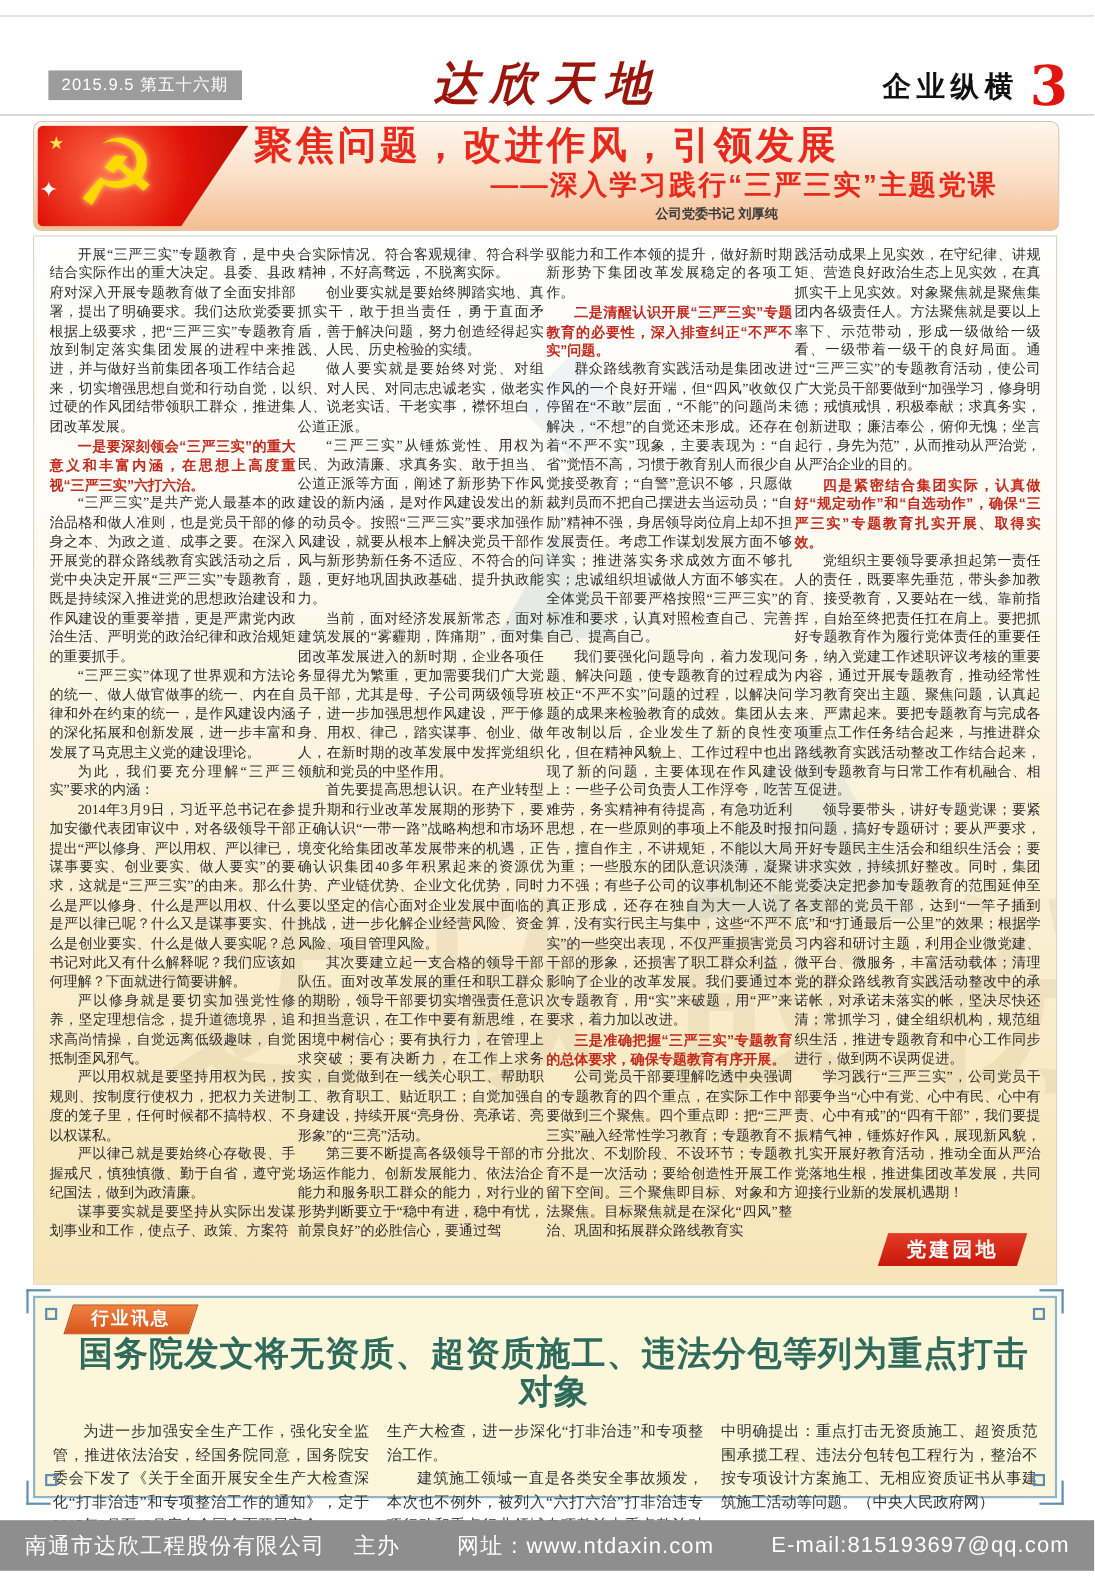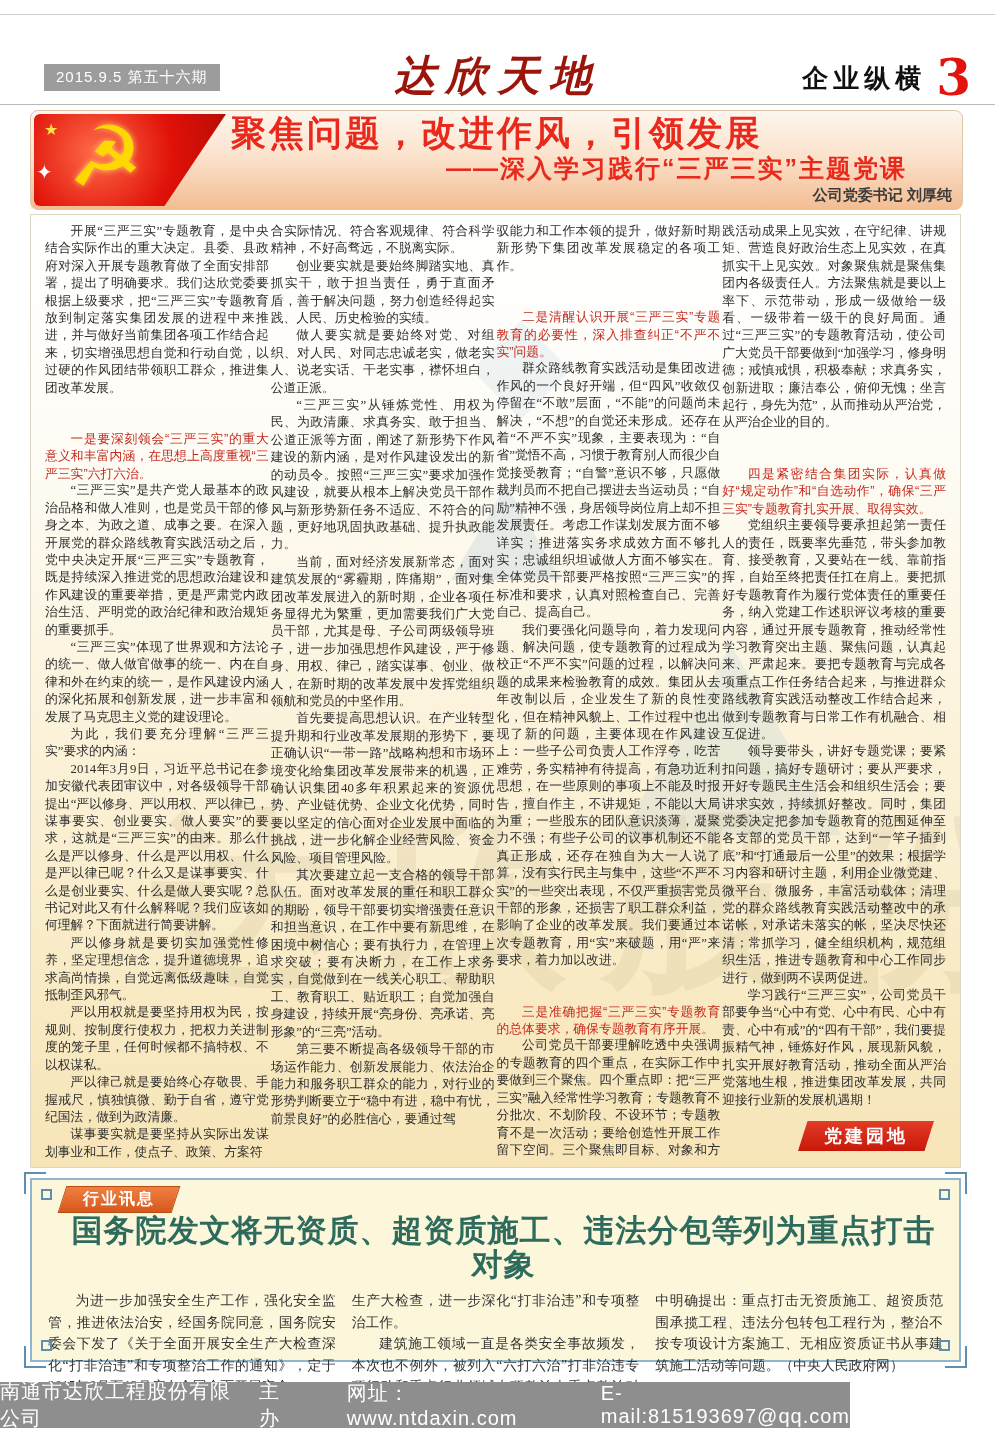--- a/index.html
+++ b/index.html
@@ -27,21 +27,21 @@
         background:radial-gradient(circle at 32% 42%,#ff6a48 0%,#e01108 55%,#b50d05 100%);
         clip-path:polygon(0 0,100% 0,68% 100%,0 100%);border-radius:6px 0 0 6px;}
   .emblem{position:absolute;left:34px;top:-6px;font-size:84px;color:#ffd800;
           text-shadow:0 0 6px rgba(255,230,120,.9);}
   .flag .star{position:absolute;left:10px;top:6px;font-size:16px;color:#ffe34d;}
   .flag .sparkle{position:absolute;left:2px;top:46px;font-size:20px;color:#ffffff;}
   .banner-text{position:absolute;left:200px;right:10px;top:2px;}
   .banner-title{font-size:35px;font-weight:bold;color:#e8291c;letter-spacing:3px;line-height:40px;}
   .banner-subtitle{font-size:25px;font-weight:bold;color:#e8291c;letter-spacing:2px;line-height:30px;
                    text-align:center;padding-left:170px;}
-  .banner-byline{font-size:15px;font-weight:bold;color:#3a3a3a;text-align:right;padding-left:120px;
+  .banner-byline{font-size:12px;font-weight:bold;color:#3a3a3a;text-align:center;padding-left:120px;
                  margin-top:3px;}
 
   
   .article{position:absolute;top:214px;left:30px;width:931px;height:954px;box-sizing:border-box;
            border:1px solid #ddd6c2;
            background:linear-gradient(180deg,#ffffff 0%,#fefcf5 25%,#fbf2d9 55%,#f8e9c1 85%,#f7e5b8 100%);
            padding:8px 14px;overflow:hidden;}
   .wm-text{position:absolute;left:120px;top:560px;font-size:190px;font-weight:bold;
            color:rgba(150,130,80,0.10);letter-spacing:36px;white-space:nowrap;pointer-events:none;}
   .wm-tri{position:absolute;width:0;height:0;pointer-events:none;}
@@ -49,21 +49,21 @@
       border-bottom:95px solid rgba(140,175,205,0.20);}
   .t2{left:590px;top:430px;border-left:110px solid transparent;border-right:110px solid transparent;
       border-bottom:190px solid rgba(150,185,210,0.16);}
   .wm-diamond{position:absolute;left:455px;top:120px;width:70px;height:70px;
               background:rgba(150,185,210,0.15);transform:rotate(45deg);pointer-events:none;}
   .cols{position:relative;display:flex;gap:2px;height:100%;}
   .col{flex:1 1 0;overflow:hidden;font-family:"Liberation Serif","DejaVu Serif",serif;
        font-size:12.8px;line-height:17.4px;color:#2e2e2e;text-align:justify;}
   .col p{margin:0;text-indent:2em;}
   .col p.cont{text-indent:0;}
-  .col p.red{color:#c52a1d;font-weight:normal;font-family:"Liberation Sans","DejaVu Sans",sans-serif;margin-top:33px;}
+  .col p.red{color:#c52a1d;font-weight:bold;font-family:"Liberation Sans","DejaVu Sans",sans-serif;}
   .badge{position:absolute;right:26px;bottom:16px;background:linear-gradient(180deg,#e23c28,#c81708);
          color:#ffffff;font-size:18px;font-weight:bold;letter-spacing:3px;padding:3px 26px;
          clip-path:polygon(7% 0,100% 0,93% 100%,0 100%);box-shadow:1px 2px 2px rgba(120,30,10,.4);}
 
   
   .industry{position:absolute;top:1178px;left:30px;width:931px;height:184px;box-sizing:border-box;
             background:#fcf7da;border:2px solid #8fb6cd;}
   .corner{position:absolute;width:20px;height:20px;border:2px solid #5f8fb0;}
   .corner::after{content:"";position:absolute;width:7px;height:7px;border:2px solid #5f8fb0;}
   .c-tl{left:-8px;top:-8px;border-right:none;border-bottom:none;} .c-tl::after{right:-6px;bottom:-6px;}
@@ -76,21 +76,21 @@
   .tag span{display:inline-block;transform:skewX(18deg);letter-spacing:2px;}
   .industry-headline{margin:34px 10px 6px 26px;text-align:center;font-size:31px;font-weight:bold;
                      color:#2f6b5c;letter-spacing:1px;line-height:34px;}
   .cols3{display:flex;gap:16px;padding:2px 16px;}
   .icol{flex:1 1 0;font-family:"Liberation Serif","DejaVu Serif",serif;font-size:13.8px;
         line-height:1.56;color:#333;text-align:justify;}
   .icol p{margin:0;text-indent:2em;}
   .icol p.cont{text-indent:0;}
 
   
-  .footer{position:absolute;top:1382px;left:0;width:850px;height:46px;background:#8e8e8e;
+  .footer{position:absolute;top:1382px;left:0;width:995px;height:46px;background:#8e8e8e;
           display:flex;align-items:center;justify-content:center;gap:52px;color:#ffffff;
           font-size:20px;letter-spacing:1px;}
   .footer .pair{display:flex;gap:26px;}
 </style>
 </head>
 <body>
 
 <div class="page">
 
   <div class="top-rule"></div>

